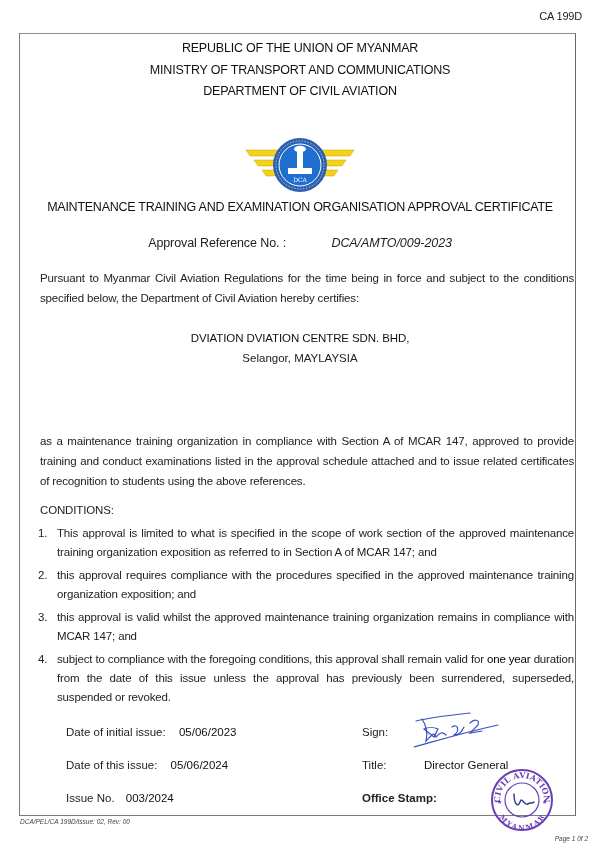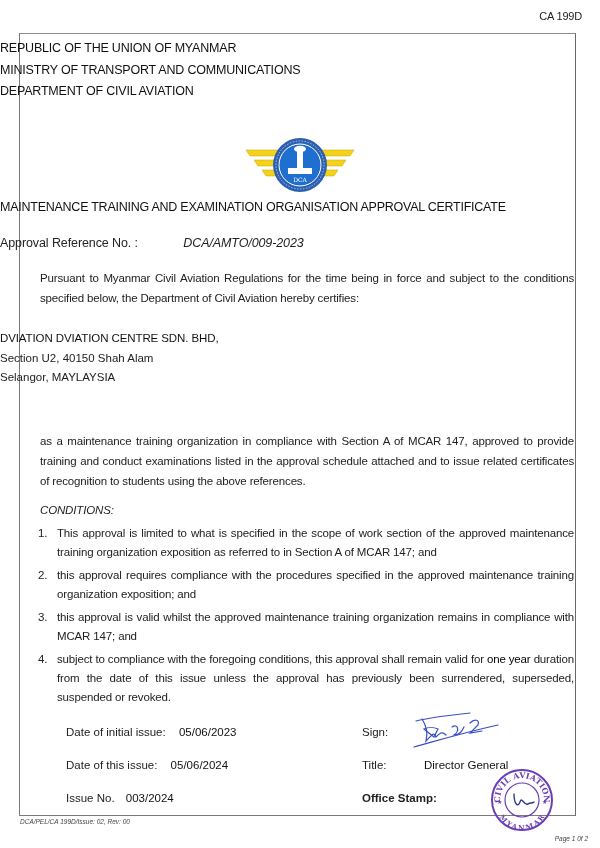--- a/index.html
+++ b/index.html
@@ -11,21 +11,21 @@
     .doc-code {
       position: absolute; right: 18px; top: 10px;
       font-size: 11px; color: #222; letter-spacing: -0.2px;
     }
     .frame {
       position: absolute; left: 19px; top: 33px;
       width: 555px; height: 781px;
       border: 1.5px solid #7a7a7a;
       border-top-color: #8c8c8c; border-right-color: #6a6a6a;
     }
-    .center { position: absolute; left: 0; right: 0; }
+    .center { position: absolute; left: 0; right: 0; text-align: center; }
     .hdr { font-size: 12.5px; letter-spacing: -0.2px; color: #111; }
     .cert-title { font-size: 12.5px; letter-spacing: -0.25px; color: #111; }
     .ref { font-size: 12.5px; color: #222; letter-spacing: -0.1px; }
     .ref i { font-style: italic; margin-left: 42px; }
     .para {
       position: absolute; left: 40px; width: 534px;
       font-size: 11.5px; line-height: 20px; text-align: justify;
       color: #222; letter-spacing: -0.15px;
     }
     .addr { font-size: 11.5px; line-height: 19.5px; color: #222; }
@@ -84,27 +84,26 @@
 
 <div class="center ref" style="top:236px;">
   <span>Approval Reference No. :</span>
   <i>DCA/AMTO/009-2023</i>
 </div>
 
 <div class="para" style="top:268px;">Pursuant to Myanmar Civil Aviation Regulations for the time being in force and subject to the conditions specified below, the Department of Civil Aviation hereby certifies:</div>
 
 <div class="center addr" style="top:329px;">
   <div class="name">DVIATION DVIATION CENTRE SDN. BHD,</div>
-  <div>Section U2, 40150 Shah Alam</div>
   <div>Selangor, MAYLAYSIA</div>
 </div>
 
 <div class="para" style="top:431px;">as a maintenance training organization in compliance with Section A of MCAR 147, approved to provide training and conduct examinations listed in the approval schedule attached and to issue related certificates of recognition to students using the above references.</div>
 
-<div class="para" style="top:500px;font-style:italic;">CONDITIONS:</div>
+<div class="para" style="top:500px;">CONDITIONS:</div>
 
 <div class="cond" style="top:524px;">
   <span class="num">1.</span>
   <span class="txt">This approval is limited to what is specified in the scope of work section of the approved maintenance training organization exposition as referred to in Section A of MCAR 147; and</span>
 </div>
 <div class="cond" style="top:566px;">
   <span class="num">2.</span>
   <span class="txt">this approval requires compliance with the procedures specified in the approved maintenance training organization exposition; and</span>
 </div>
 <div class="cond" style="top:608px;">

